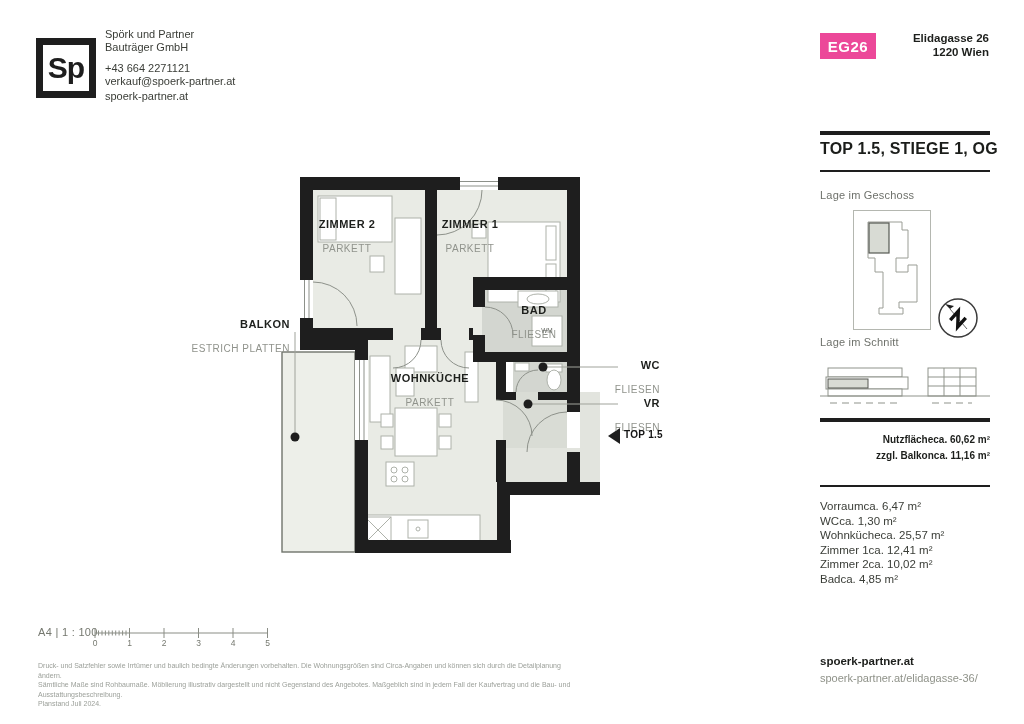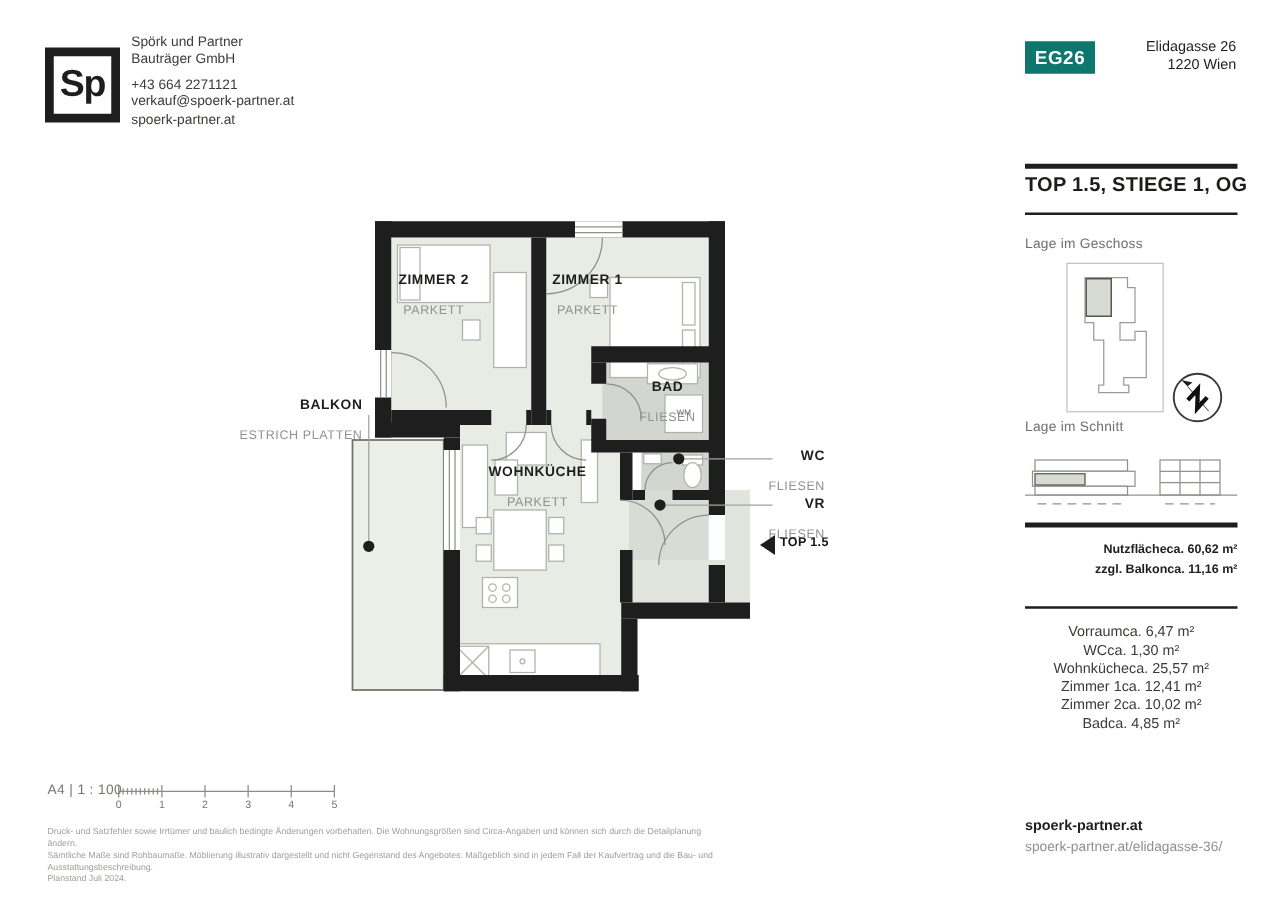--- a/index.html
+++ b/index.html
@@ -4,33 +4,33 @@
 <style>
   html,body{margin:0;padding:0;background:#ffffff;}
   .page{position:relative;width:1024px;height:724px;background:#fff;overflow:hidden;
         font-family:"Liberation Sans",sans-serif;color:#1d1f1c;}
   .abs{position:absolute;}
 
   
   .logo-box{position:absolute;left:36px;top:38px;width:46px;height:46px;border:7px solid #1e1e1e;
             display:flex;align-items:center;justify-content:center;font-weight:bold;font-size:30px;letter-spacing:-1px;color:#1e1e1e;}
   .co-line{font-size:11px;color:#3a3d37;line-height:13px;}
-  .badge{position:absolute;left:820px;top:33px;width:56px;height:26px;background:#0f766e;color:#fff;
+  .badge{position:absolute;left:820px;top:33px;width:56px;height:26px;background:#ec4899;color:#fff;
          display:flex;align-items:center;justify-content:center;font-weight:bold;font-size:15px;letter-spacing:0.5px;}
-  .addr{position:absolute;left:860px;top:31px;width:129px;text-align:right;font-weight:normal;font-size:11.5px;line-height:14px;color:#1d1f1c;}
+  .addr{position:absolute;left:860px;top:31px;width:129px;text-align:right;font-weight:bold;font-size:11.5px;line-height:14px;color:#1d1f1c;}
 
   
   .sb{position:absolute;left:820px;top:0;width:170px;}
   .bar{position:absolute;left:0;width:170px;height:4px;background:#1e1e1e;}
   .thin{position:absolute;left:0;width:170px;height:1.5px;background:#1e1e1e;}
   .sb-title{position:absolute;left:0;top:140px;font-weight:bold;font-size:16px;letter-spacing:0.2px;color:#1b1d1a;white-space:nowrap;}
   .sb-sub{position:absolute;left:0;font-size:11px;color:#6e716b;letter-spacing:0.2px;}
   .sumrow{position:absolute;left:0;width:170px;display:flex;justify-content:flex-end;
           font-weight:bold;font-size:10px;color:#1d1f1c;}
-  .roomrow{display:flex;justify-content:center;font-size:11.5px;color:#3a3d37;line-height:14.6px;}
+  .roomrow{display:flex;justify-content:flex-start;font-size:11.5px;color:#3a3d37;line-height:14.6px;}
   .sb-link1{position:absolute;left:0;top:655px;font-weight:bold;font-size:11.5px;color:#1d1f1c;}
   .sb-link2{position:absolute;left:0;top:672px;font-size:11px;color:#8f9289;}
 
   
   .plan{position:absolute;left:180px;top:160px;width:520px;height:415px;}
   .rlabel{position:absolute;text-align:center;line-height:12.5px;letter-spacing:0.5px;}
   .rlabel .nm{font-weight:bold;font-size:11px;color:#1d1f1c;}
   .rlabel .mt{font-size:10px;color:#90938c;margin-top:12px;}
   .rright{text-align:right;}
   .topmark{position:absolute;left:444px;top:269px;font-weight:bold;font-size:10px;letter-spacing:0.3px;color:#141414;}

